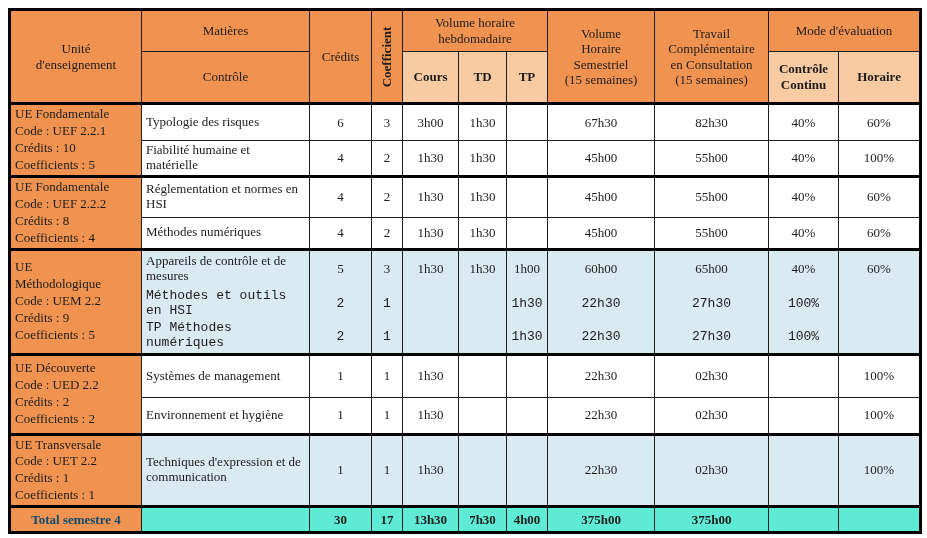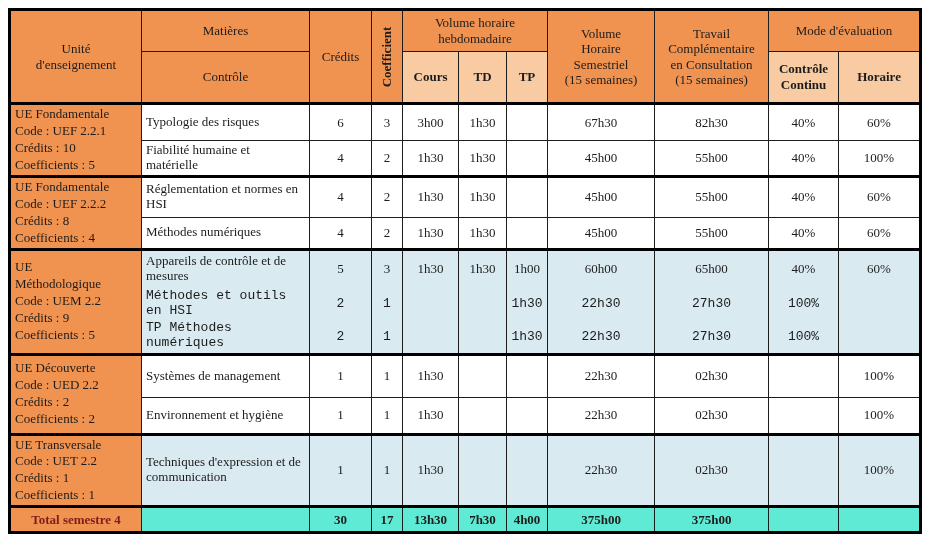--- a/index.html
+++ b/index.html
@@ -79,21 +79,21 @@
   
   tbody.total td {
     border-top: 3px solid #000000;
     font-weight: bold;
     background: #5eead4;
     text-align: center;
     vertical-align: middle;
   }
   tbody.total td.label {
     background: #F19350;
-    color: #7f1d1d;
+    color: #0c4a6e;
   }
   
   tr.r37 { height: 37px; } tr.r36 { height: 36px; } tr.r28 { height: 28px; }
   tr.r38 { height: 38px; } tr.r33 { height: 33px; } tr.r34 { height: 34px; margin-top: 14px; }
   tr.r43 { height: 43px; } tr.r68 { height: 68px; } tr.r26 { height: 26px; }
 </style>
 </head>
 <body>
 
 <div class="page">

